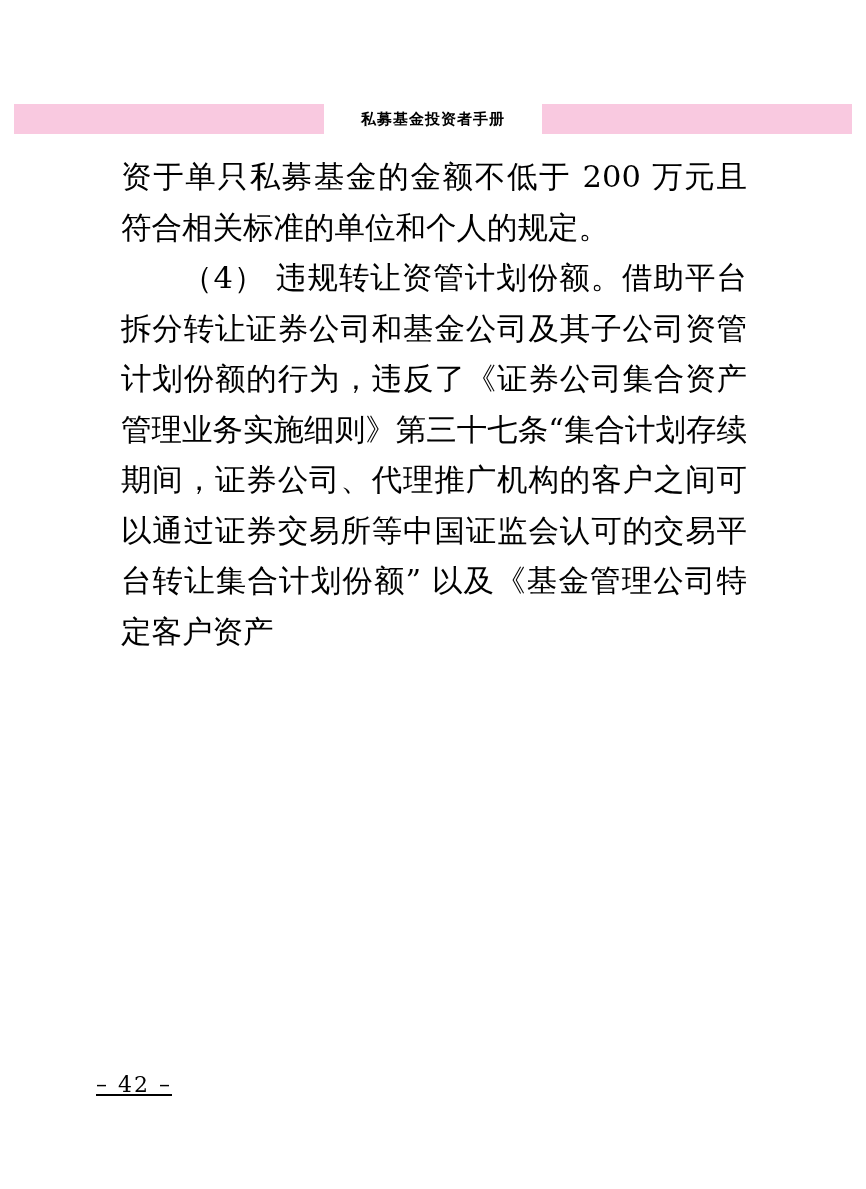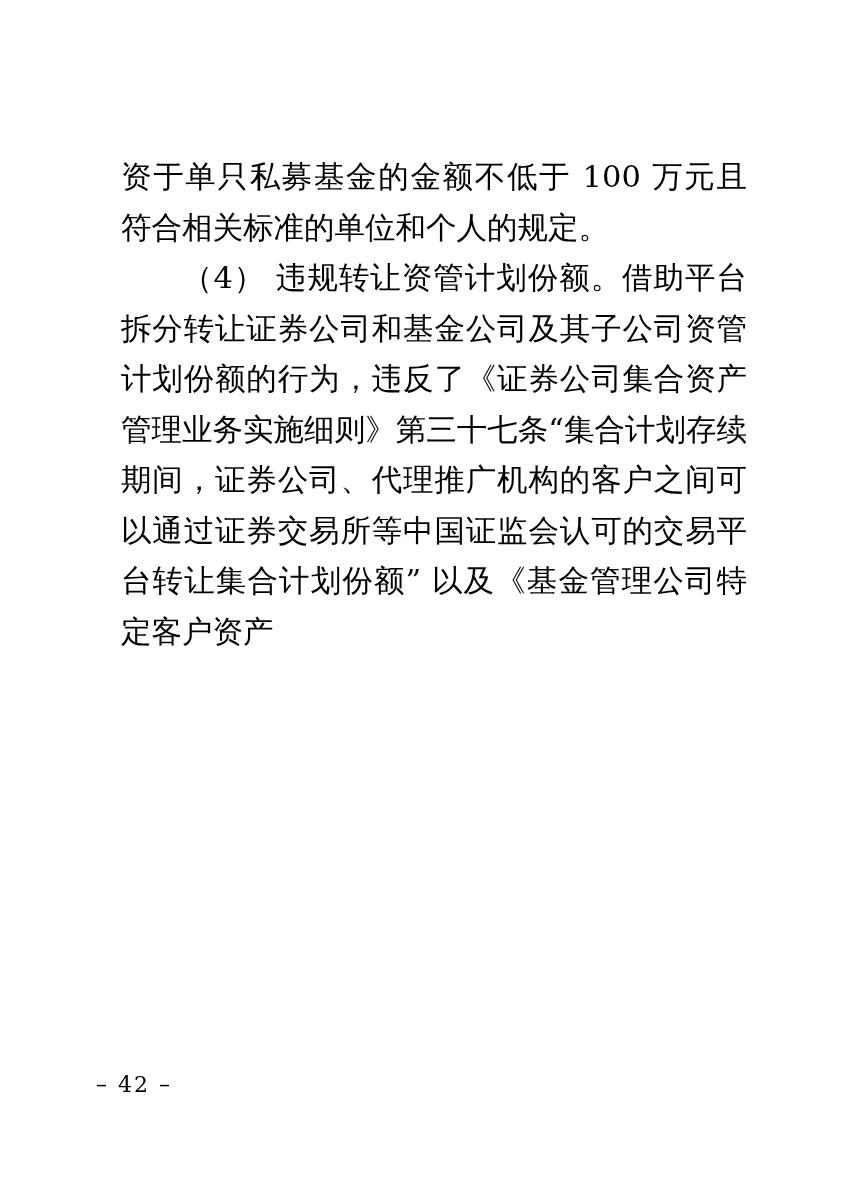--- a/index.html
+++ b/index.html
@@ -83,28 +83,34 @@
 
   
   .footer {
     position: absolute;
     left: 96px;
     top: 1072px;
     font-family: "DejaVu Serif", "Liberation Serif", serif;
     font-size: 22px;
     letter-spacing: 2px;
     color: #000;
+    text-decoration: underline;
   }
 </style>
 </head>
 <body>
 
 <div class="page">
 
+  <div class="header">
+    <div class="header-bar left"></div>
+    <div class="header-bar right"></div>
+    <div class="header-title">私募基金投资者手册</div>
+  </div>
 
   <div class="content">
-    <p class="para">资于单只私募基金的金额不低于 100 万元且符合相关标准的单位和个人的规定。</p>
+    <p class="para">资于单只私募基金的金额不低于 200 万元且符合相关标准的单位和个人的规定。</p>
     <p class="para indent">（4） 违规转让资管计划份额。借助平台拆分转让证券公司和基金公司及其子公司资管计划份额的行为，违反了《证券公司集合资产管理业务实施细则》第三十七条“集合计划存续期间，证券公司、代理推广机构的客户之间可以通过证券交易所等中国证监会认可的交易平台转让集合计划份额” 以及《基金管理公司特定客户资产</p>
   </div>
 
   <div class="footer">– 42 –</div>
 
 </div>
 
 </body></html>

